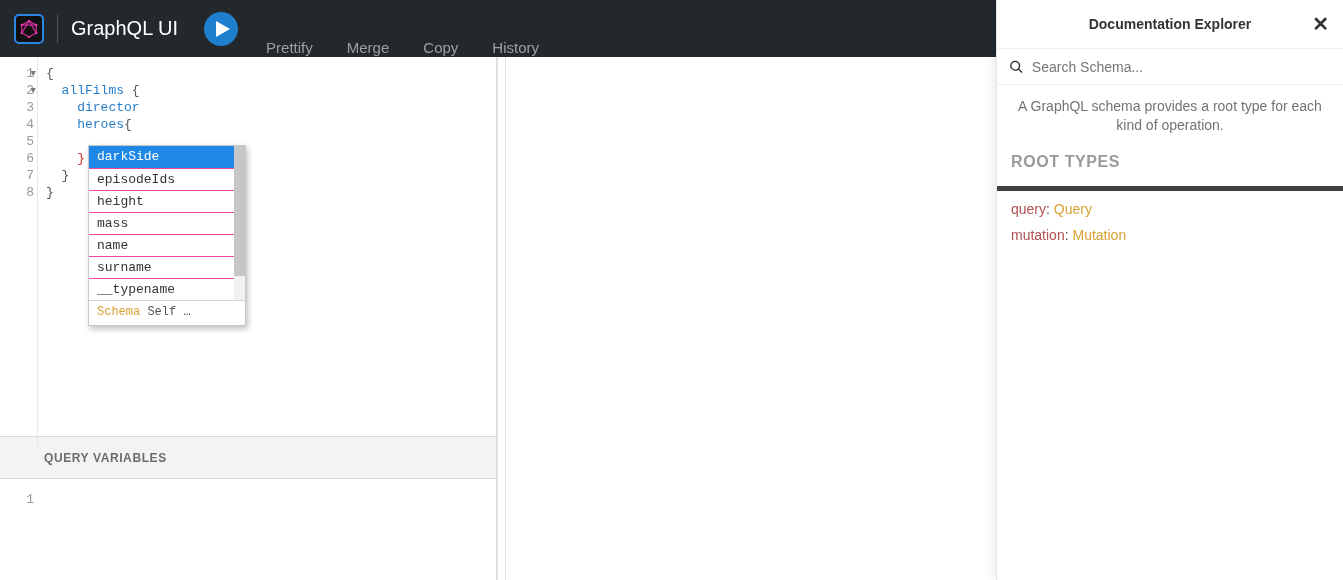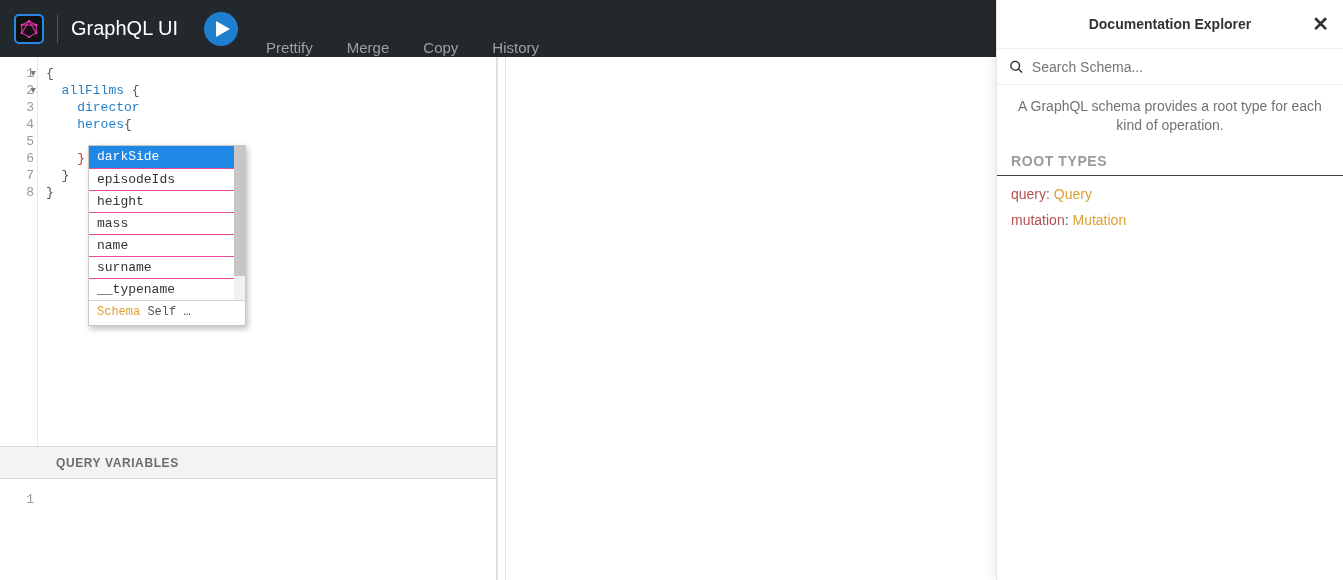--- a/index.html
+++ b/index.html
@@ -138,27 +138,27 @@
       white-space: pre;
       color: #555;
     }
     .code .cl {
       height: 17px;
     }
     .tk-punct { color: #555; }
     .tk-field { color: #267ec9; }
     .tk-err   { color: #d03030; }
     .query-vars-bar {
-      height: 33px;
+      height: 43px;
       background: #f3f3f3;
       border-top: 1px solid #d8d8d8;
       border-bottom: 1px solid #d8d8d8;
       display: flex;
       align-items: center;
-      padding-left: 56px;
+      padding-left: 44px;
       font-size: 12px;
       letter-spacing: 0.6px;
       font-weight: 600;
       color: #6c6c6c;
       cursor: pointer;
     }
     .query-vars-body {
       height: 101px;
       display: flex;
       font-family: Menlo, Consolas, "Courier New", monospace;
@@ -267,26 +267,26 @@
       width: 100%;
       color: #555;
     }
     .doc-desc {
       padding: 12px 14px 18px;
       color: #737373;
       line-height: 1.35;
       text-align: center;
     }
     .doc-section-title {
-      padding: 0 14px 6px;
+      padding: 0 14px 15px;
       color: #9a9a9a;
-      font-size: 14px;
+      font-size: 16px;
       letter-spacing: 0.6px;
       font-weight: 600;
-      border-bottom: 1px solid #404040;
+      border-bottom: 5px solid #404040;
     }
     .doc-root {
       padding: 10px 14px;
     }
     .doc-root-row {
       margin-bottom: 10px;
     }
     .root-label { color: #b35050; cursor: pointer; }
     .root-colon { color: #555; }
     .root-type  { color: #d9a032; cursor: pointer; }

